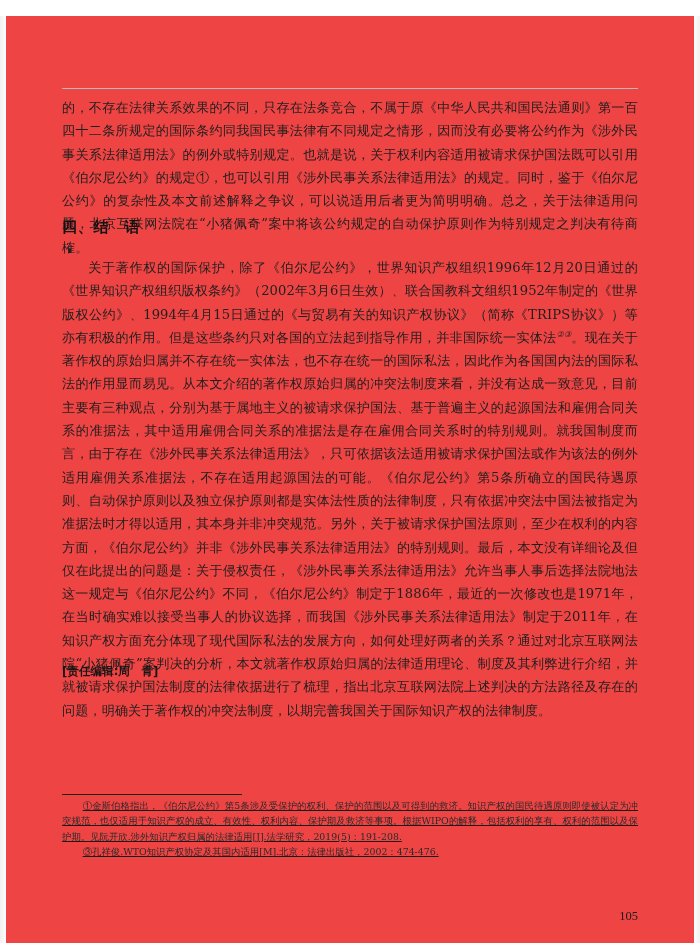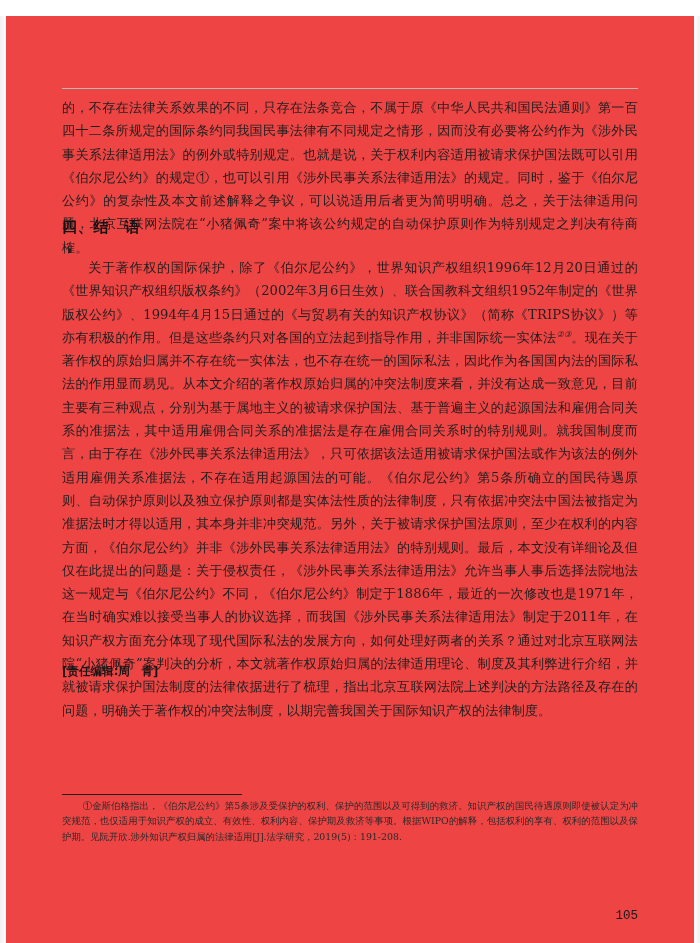--- a/index.html
+++ b/index.html
@@ -102,38 +102,39 @@
     width: 180px;
     height: 1px;
     background: #1f1f1f;
   }
 
   .footnotes {
     position: absolute;
     left: 62px;
     top: 782px;
     width: 576px;
+    text-decoration: underline;
   }
 
   .footnote {
     font-size: 9.4px;
     line-height: 15.3px;
     text-align: justify;
     text-justify: inter-ideograph;
     color: #2a2a2a;
     text-indent: 2.2em;
   }
 
   .page-number {
     position: absolute;
     left: 62px;
     top: 893px;
     width: 576px;
     text-align: right;
-    font-family: Liberation Mono, monospace;
+    font-family: Liberation Serif, serif;
     font-size: 12.5px;
     color: #1a1a1a;
   }
 
   .paper-edge-left {
     position: absolute;
     left: 0;
     top: 0;
     width: 6px;
     height: 943px;
@@ -165,17 +166,18 @@
   <div class="concl-para body-text indent">
     <span>关于著作权的国际保护，除了《伯尔尼公约》，世界知识产权组织1996年12月20日通过的《世界知识产权组织版权条约》（2002年3月6日生效）、联合国教科文组织1952年制定的《世界版权公约》、1994年4月15日通过的《与贸易有关的知识产权协议》（简称《TRIPS协议》）等亦有积极的作用。但是这些条约只对各国的立法起到指导作用，并非国际统一实体法</span><sup class="fn">②③</sup><span>。现在关于著作权的原始归属并不存在统一实体法，也不存在统一的国际私法，因此作为各国国内法的国际私法的作用显而易见。从本文介绍的著作权原始归属的冲突法制度来看，并没有达成一致意见，目前主要有三种观点，分别为基于属地主义的被请求保护国法、基于普遍主义的起源国法和雇佣合同关系的准据法，其中适用雇佣合同关系的准据法是存在雇佣合同关系时的特别规则。就我国制度而言，由于存在《涉外民事关系法律适用法》，只可依据该法适用被请求保护国法或作为该法的例外适用雇佣关系准据法，不存在适用起源国法的可能。《伯尔尼公约》第5条所确立的国民待遇原则、自动保护原则以及独立保护原则都是实体法性质的法律制度，只有依据冲突法中国法被指定为准据法时才得以适用，其本身并非冲突规范。另外，关于被请求保护国法原则，至少在权利的内容方面，《伯尔尼公约》并非《涉外民事关系法律适用法》的特别规则。最后，本文没有详细论及但仅在此提出的问题是：关于侵权责任，《涉外民事关系法律适用法》允许当事人事后选择法院地法这一规定与《伯尔尼公约》不同，《伯尔尼公约》制定于1886年，最近的一次修改也是1971年，在当时确实难以接受当事人的协议选择，而我国《涉外民事关系法律适用法》制定于2011年，在知识产权方面充分体现了现代国际私法的发展方向，如何处理好两者的关系？通过对北京互联网法院“小猪佩奇”案判决的分析，本文就著作权原始归属的法律适用理论、制度及其利弊进行介绍，并就被请求保护国法制度的法律依据进行了梳理，指出北京互联网法院上述判决的方法路径及存在的问题，明确关于著作权的冲突法制度，以期完善我国关于国际知识产权的法律制度。</span>
   </div>
 
   <div class="editor-note">[责任编辑:周　青]</div>
 
   <div class="footnote-rule"></div>
 
   <div class="footnotes">
     <div class="footnote">①金斯伯格指出，《伯尔尼公约》第5条涉及受保护的权利、保护的范围以及可得到的救济。知识产权的国民待遇原则即使被认定为冲突规范，也仅适用于知识产权的成立、有效性、权利内容、保护期及救济等事项。根据WIPO的解释，包括权利的享有、权利的范围以及保护期。见阮开欣.涉外知识产权归属的法律适用[J].法学研究，2019(5)：191-208.</div>
+    <div class="footnote">③孔祥俊.WTO知识产权协定及其国内适用[M].北京：法律出版社，2002：474-476.</div>
   </div>
 
   <div class="page-number">105</div>
 
 </div>
 
 </body></html>

